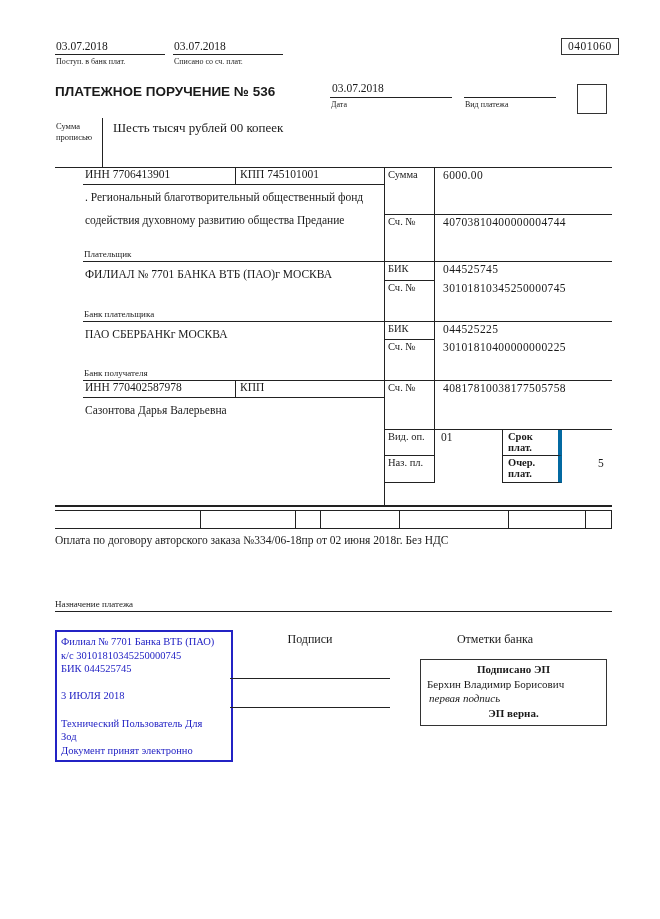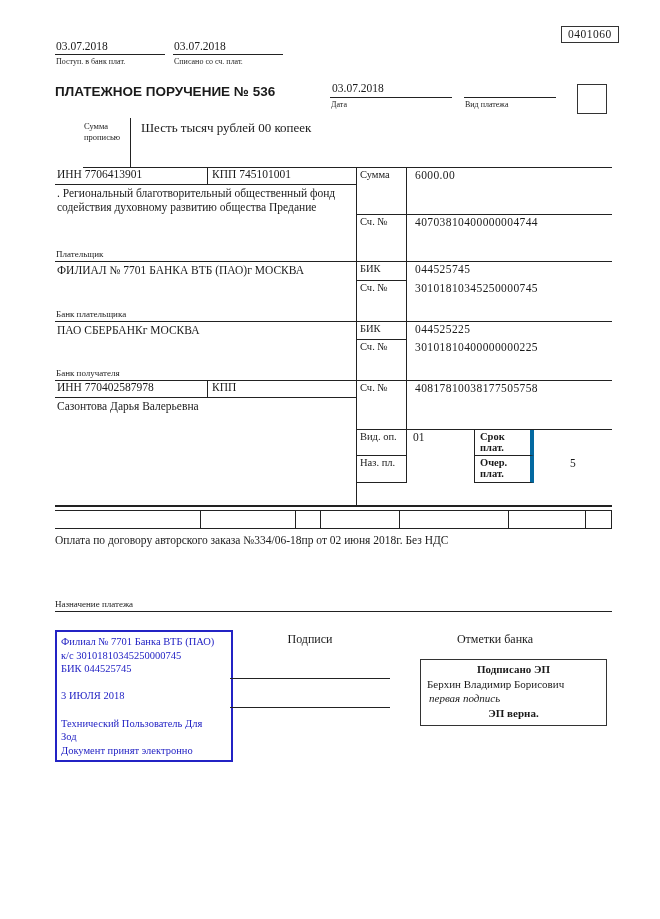--- a/index.html
+++ b/index.html
@@ -11,52 +11,52 @@
   }
   .content { width:557px; }
 
   
   .top-row { display:flex; align-items:flex-start; }
   .date-block { width:110px; }
   .date-block + .date-block { margin-left:8px; }
   .date-val { font-size:11.5px; border-bottom:1px solid #222; padding:0 0 2px 1px; }
   .tiny-label { font-size:8px; color:#222; padding:2px 0 0 1px; }
   .form-code-box {
-    position:absolute; left:561px; top:26px; border:1.5px solid #333;
+    position:absolute; left:561px; top:38px; border:1.5px solid #333;
     font-size:11.5px; padding:1px 6px 2px 6px; letter-spacing:0.5px;
   }
   .check-square { position:absolute; left:577px; top:84px; width:30px; height:30px; border:1.5px solid #333; }
 
   
   .title-row { display:flex; align-items:flex-start; margin-top:16px; height:32px; }
   .doc-title { width:272px; font-family:"Liberation Sans","DejaVu Sans",sans-serif; font-weight:bold; font-size:13.5px; padding-top:2px; }
   .fld { display:flex; flex-direction:column; }
   .fld-date { width:122px; margin-left:3px; }
   .fld-vid  { width:92px; margin-left:12px; }
   .fld-val { font-size:11.5px; height:16px; border-bottom:1px solid #222; padding-left:2px; }
 
   
-  .amount-row { display:flex; height:50px; border-bottom:1px solid #222; margin-top:4px;margin-left:28px; }
+  .amount-row { display:flex; height:50px; border-bottom:1px solid #222; margin-top:4px; }
   .amount-label { width:48px; border-right:1px solid #222; font-size:8.5px; padding:3px 2px 0 1px; line-height:11px; }
   .amount-value { font-size:13px; padding:2px 0 0 10px; }
 
   
   .main-table { display:flex; border-bottom:2px solid #222; }
-  .tleft { width:302px; border-right:1px solid #222; display:flex; flex-direction:column; }
+  .tleft { width:302px; border-right:1px solid #222; display:flex; flex-direction:column;margin-left:28px; }
   .tright { flex:1; display:flex; flex-direction:column; }
   .b-bot { border-bottom:1px solid #222; }
   .innrow { display:flex; height:17px; font-size:11.5px; }
   .innrow .c1 { width:153px; border-right:1px solid #222; padding-left:2px; }
   .innrow .c2 { flex:1; padding-left:4px; }
   .sec { display:flex; flex-direction:column; font-size:11.5px; }
   .sec-payer { height:77px; }
   .sec-bank1 { height:60px; }
   .sec-bank2 { height:59px; }
   .sec-payee { height:124px; }
-  .sec-name { padding:1px 2px 0 2px; line-height:14px;font-family:Liberation Serif, serif; }
+  .sec-name { padding:1px 2px 0 2px; line-height:23px;font-family:Liberation Serif, serif; }
   .sec-label { margin-top:auto; font-size:9px; padding:0 0 2px 1px; }
   .rrow { display:flex; font-size:11.5px; }
   .rlabel { width:50px; border-right:1px solid #222; font-size:10.5px; padding:1px 0 0 3px; line-height:11px; }
   .rval { flex:1; padding:1px 0 0 8px; letter-spacing:0.4px; }
   .h47 {height:47px;} .h19 {height:19px;} .h41 {height:41px;} .h18 {height:18px;} .h49 {height:49px;}
   .lb { border-bottom:1px solid #222; }  
   .mini { display:flex; font-size:10.5px; }
   .mini .mc1 { width:50px; border-right:1px solid #222; padding:1px 0 0 3px; line-height:11px; }
   .mini .mc2 { width:68px; border-right:1px solid #222; font-size:11.5px; padding:1px 0 0 6px; }
   .mini .mc3 { width:59px; border-right:4px solid #0369a1; padding:1px 0 0 5px; line-height:11px;font-weight:bold; }

